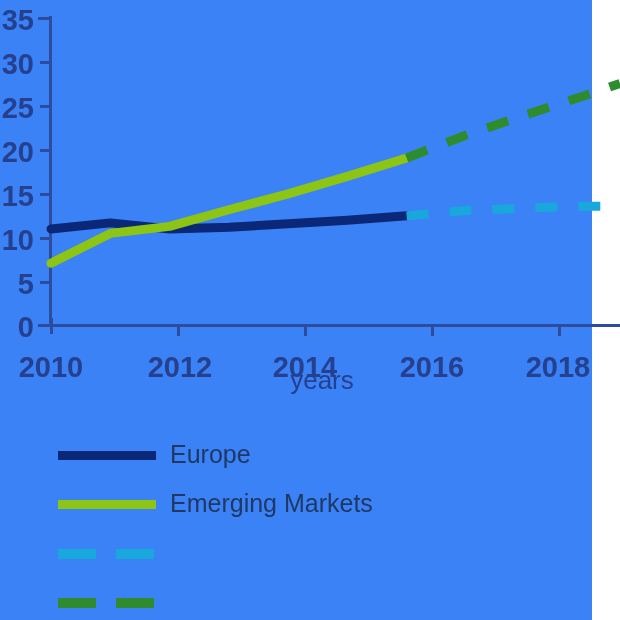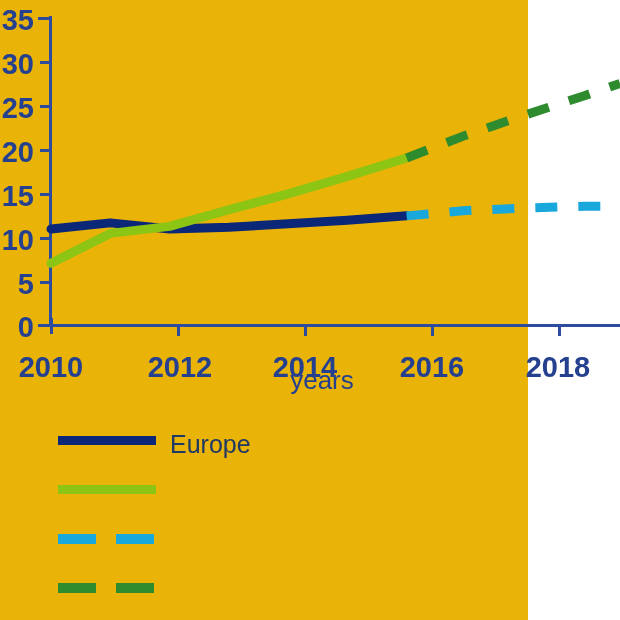--- a/index.html
+++ b/index.html
@@ -8,23 +8,23 @@
     background: #ffffff;
   }
   body {
     width: 620px;
     height: 620px;
     font-family: "Liberation Sans", sans-serif;
     overflow: hidden;
   }
   #chart-root {
     position: relative;
-    width: 528px;
+    width: 592px;
     height: 620px;
-    background: #eab308;
+    background: #3b82f6;
   }
   .plot-svg {
     position: absolute;
     left: 0;
     top: 0;
     width: 620px;
     height: 420px;
   }
   .tick-label {
     fill: #24408E;
@@ -39,21 +39,21 @@
     font-size: 26px;
   }
   .legend {
     position: absolute;
     left: 58px;
     top: 430px;
     width: 560px;
   }
   .legend-row {
     display: flex;
-    align-items: flex-start;
+    align-items: center;
     height: 49px;
   }
   .legend-swatch {
     width: 98px;
     height: 20px;
     flex: 0 0 98px;
     margin-right: 14px;
     position: relative;
   }
   .swatch-solid {
@@ -133,20 +133,21 @@
       <span class="legend-swatch">
         <span class="swatch-solid" id="sw-0" style="background: rgb(11, 40, 120);"></span>
       </span>
       <span class="legend-text">Europe</span>
     </div>
 
     <div class="legend-row">
       <span class="legend-swatch">
         <span class="swatch-solid" id="sw-1" style="background: rgb(140, 197, 19);"></span>
       </span>
+      <span class="legend-text">Emerging Markets</span>
     </div>
 
     <div class="legend-row">
       <span class="legend-swatch">
         <span class="swatch-dash d1" id="sw-2a" style="background: rgb(25, 168, 220);"></span>
         <span class="swatch-dash d2" id="sw-2b" style="background: rgb(25, 168, 220);"></span>
       </span>
     </div>
 
     <div class="legend-row">

